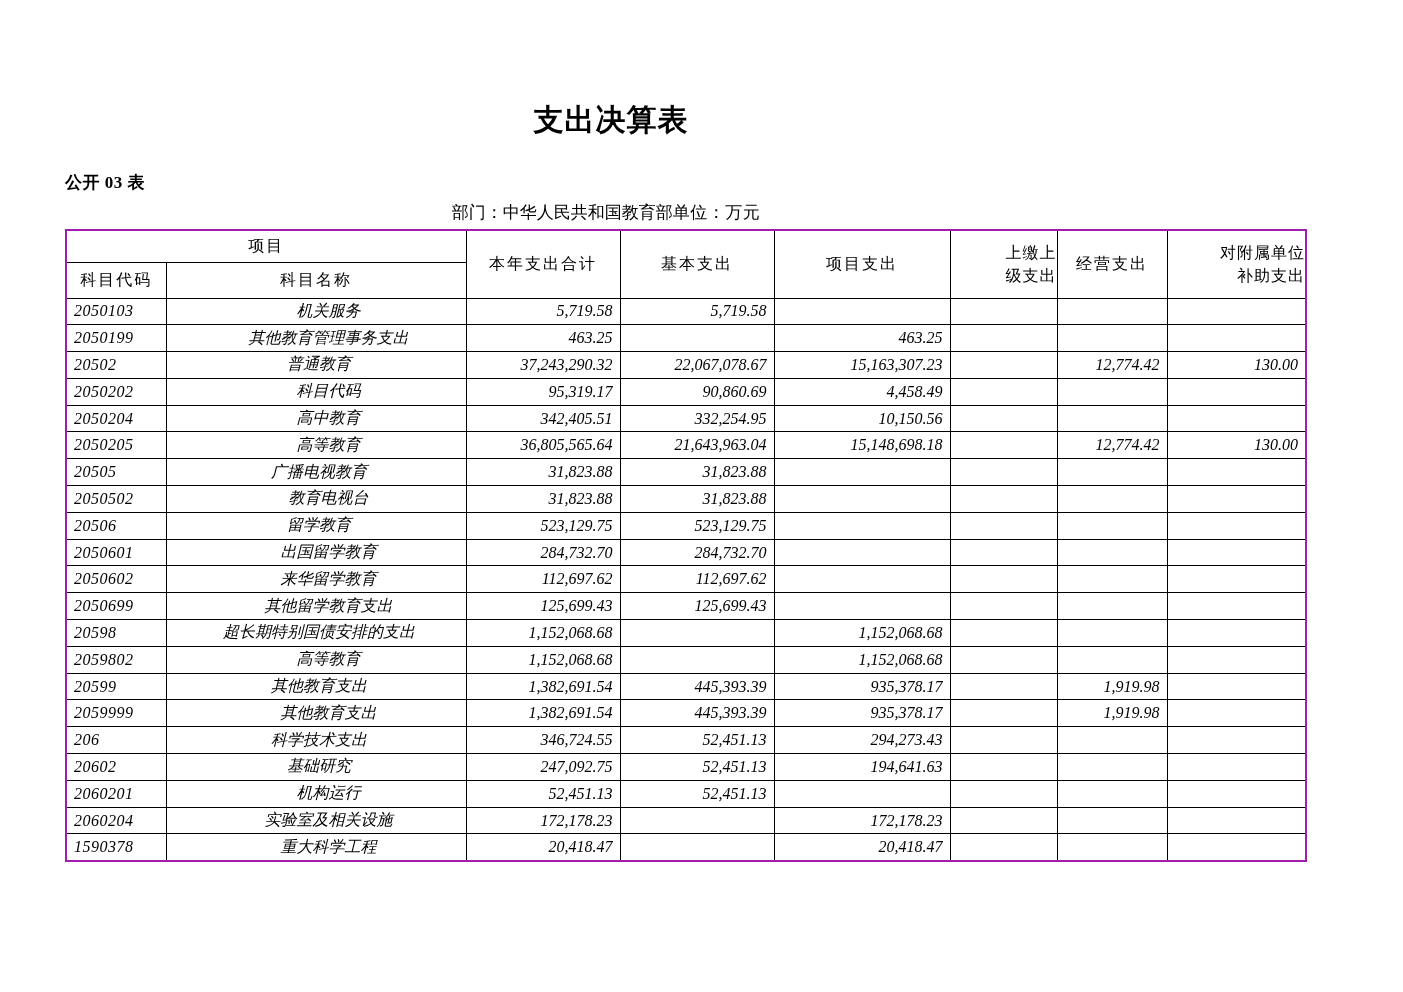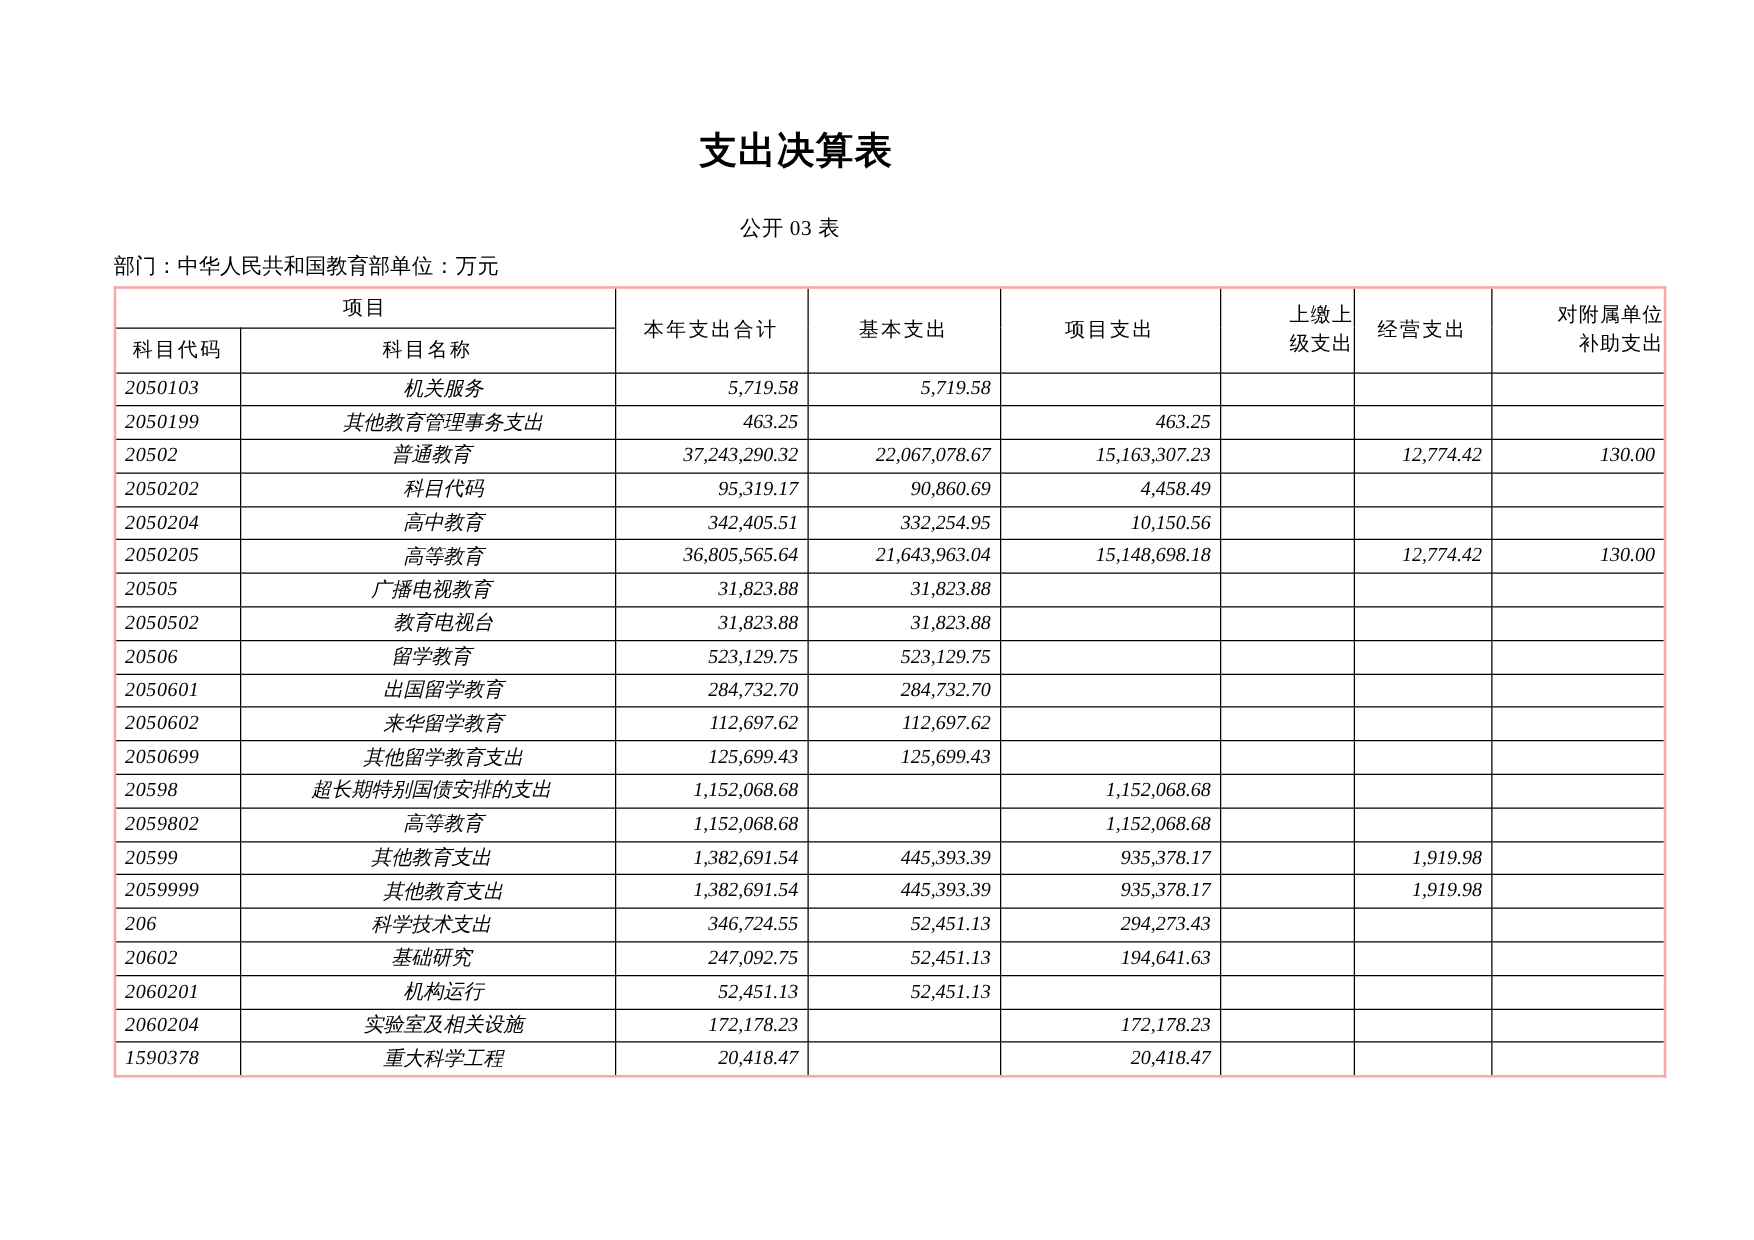--- a/index.html
+++ b/index.html
@@ -4,50 +4,51 @@
 <style>
   * { margin: 0; padding: 0; box-sizing: border-box; }
   html, body {
     width: 1403px; height: 992px;
     background: #ffffff;
     color: #000;
     font-family: "Liberation Serif", "DejaVu Serif", serif;
     overflow: hidden;
   }
   .sheet { width: 1403px; height: 992px; position: relative; }
-  .content { width: 1092px; margin-left: 91px; }
+  .content { width: 1092px; margin-left: 65px; }
 
   .doc-title {
     margin-top: 100px;
     text-align: center;
     font-size: 30px;
     font-weight: bold;
     letter-spacing: 1px;
   }
   .form-no {
     margin-top: 30px;
-    text-align: center;
+    text-align: left;
     font-size: 17px;
     padding-right: 10px;
     letter-spacing: 0.5px;
+    font-weight: bold;
   }
   .meta-row {
     margin-top: 7px;
     display: flex;
-    justify-content: flex-start;
+    justify-content: center;
     font-size: 17px;
   }
   .meta-row .right { padding-right: 10px; letter-spacing: 0.5px; }
 
   table.budget {
     margin-top: 5px;
     width: 1240px;
     border-collapse: collapse;
     table-layout: fixed;
-    border: 2px solid #fca5a5;
+    border: 2px solid #a21caf;
   }
   table.budget th, table.budget td {
     border: 1px solid #000;
     font-size: 16px;
     font-weight: normal;
     vertical-align: middle;
     overflow: hidden;
     white-space: nowrap;
   }
   thead th { text-align: center; letter-spacing: 2px; }

